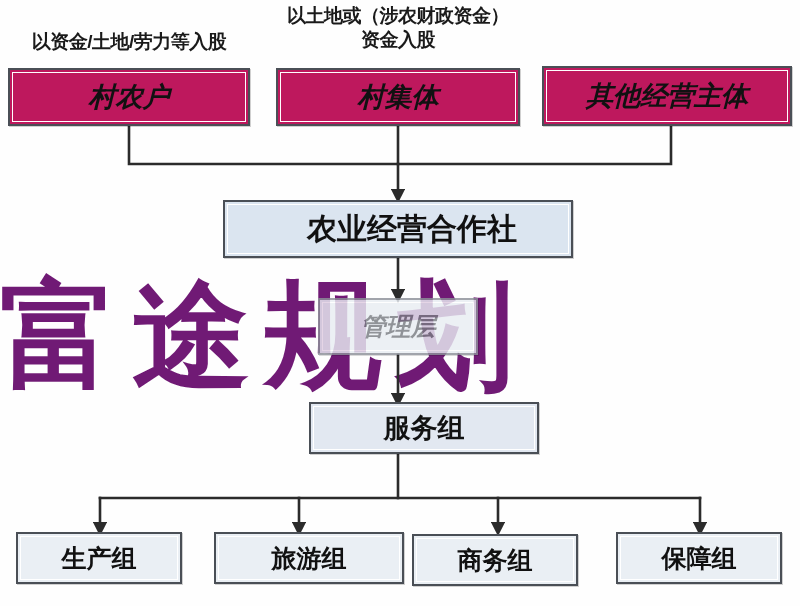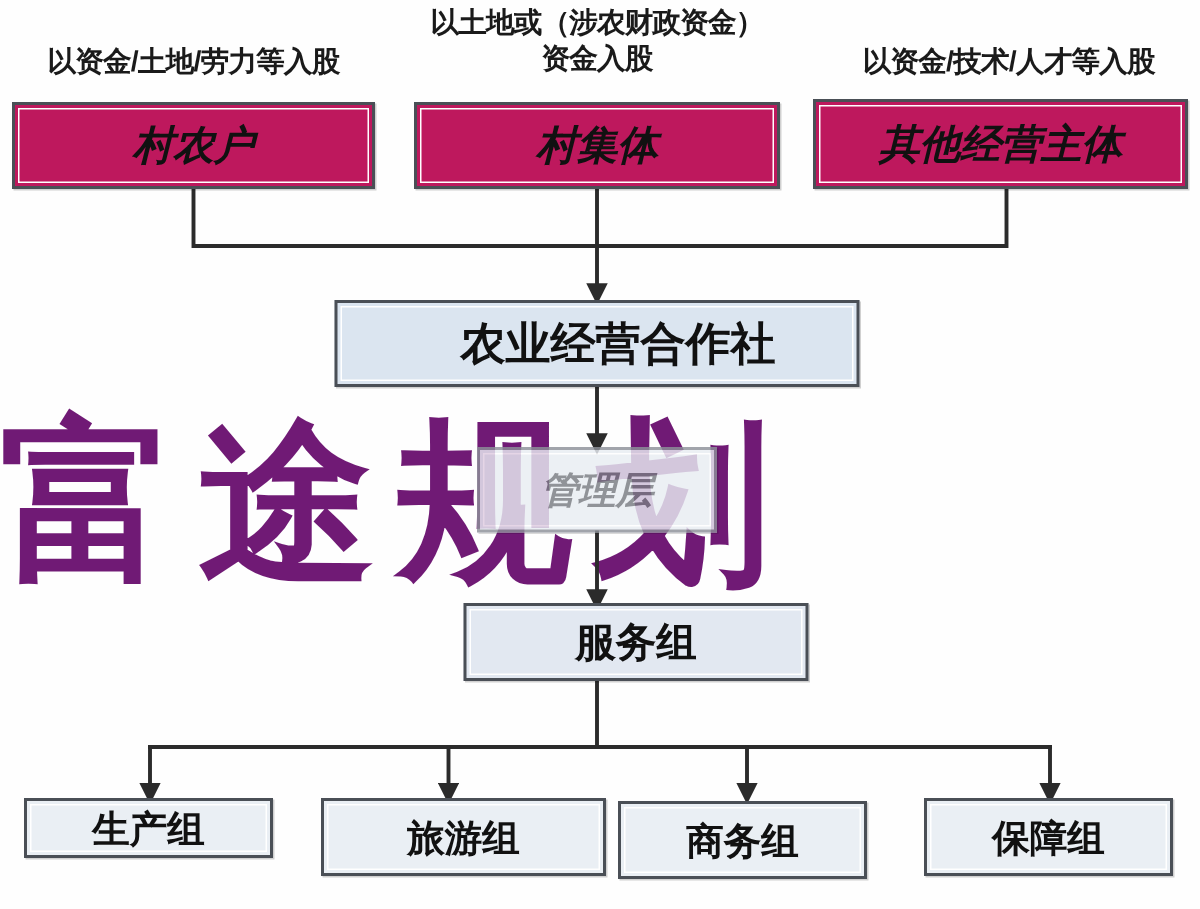--- a/index.html
+++ b/index.html
@@ -127,21 +127,20 @@
       <path d="M 100 498 L 100 529" marker-end="url(#ah)"></path>
       <path d="M 299 498 L 299 529" marker-end="url(#ah)"></path>
       <path d="M 498 498 L 498 529" marker-end="url(#ah)"></path>
       <path d="M 700 498 L 700 529" marker-end="url(#ah)"></path>
     </g>
   </svg>
 
   <div class="caption" style="left:4px; top:30px; width:250px;">以资金/土地/劳力等入股</div>
   <div class="caption" style="left:262px; top:4px; width:272px;">以土地或（涉农财政资金）
 资金入股</div>
-  <div class="caption" style="left:545px; top:30px; width:255px;">以资金/技术/人才等入股</div>
 
   <div class="node node-top inner-rule" style="left:8px; top:68px; width:242px; height:58px;">
     <span class="label">村农户</span>
   </div>
   <div class="node node-top inner-rule" style="left:276px; top:68px; width:244px; height:58px;">
     <span class="label">村集体</span>
   </div>
   <div class="node node-top inner-rule" style="left:542px; top:66px; width:250px; height:60px;">
     <span class="label">其他经营主体</span>
   </div>
@@ -151,21 +150,21 @@
   </div>
 
   <div class="node node-mgmt inner-rule" style="left:318px; top:298px; width:160px; height:57px;">
     <span class="label">管理层</span>
   </div>
 
   <div class="node node-service inner-rule" style="left:285px; top:402px; width:230px; height:52px;">
     <span class="label">服务组</span>
   </div>
 
-  <div class="node node-leaf inner-rule" style="left:16px; top:532px; width:166px; height:40px;">
+  <div class="node node-leaf inner-rule" style="left:16px; top:532px; width:166px; height:52px;">
     <span class="label">生产组</span>
   </div>
   <div class="node node-leaf inner-rule" style="left:214px; top:532px; width:190px; height:52px;">
     <span class="label">旅游组</span>
   </div>
   <div class="node node-leaf inner-rule" style="left:412px; top:534px; width:166px; height:52px;">
     <span class="label">商务组</span>
   </div>
   <div class="node node-leaf inner-rule" style="left:616px; top:532px; width:166px; height:52px;">
     <span class="label">保障组</span>

